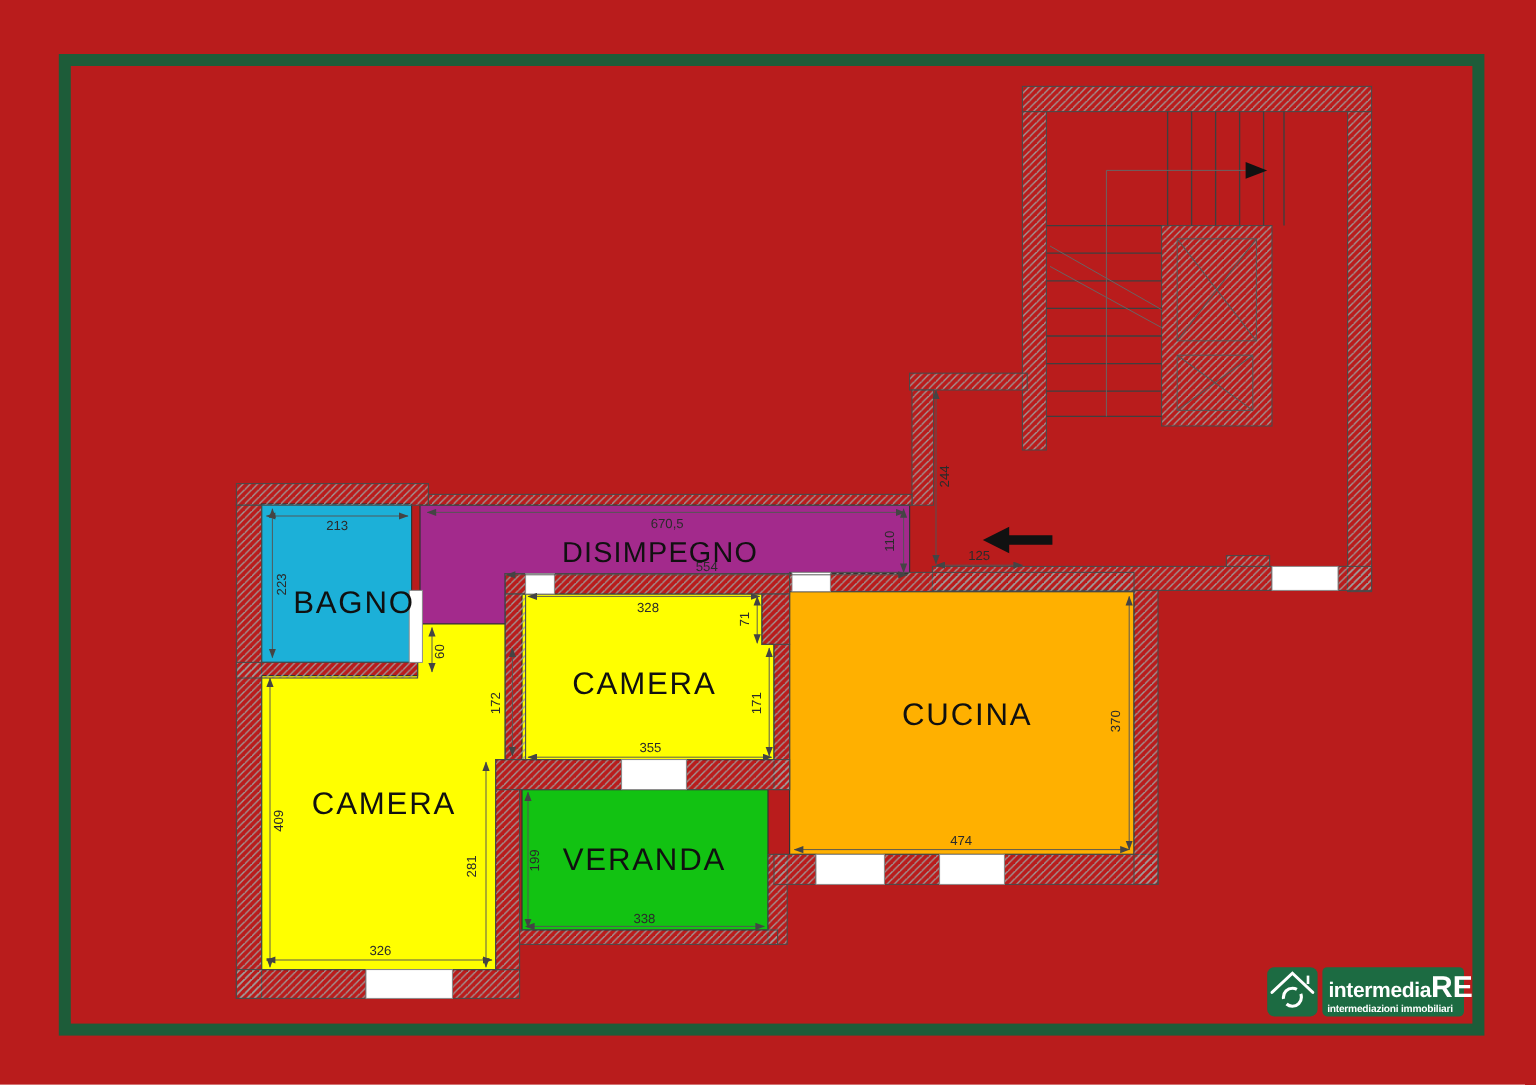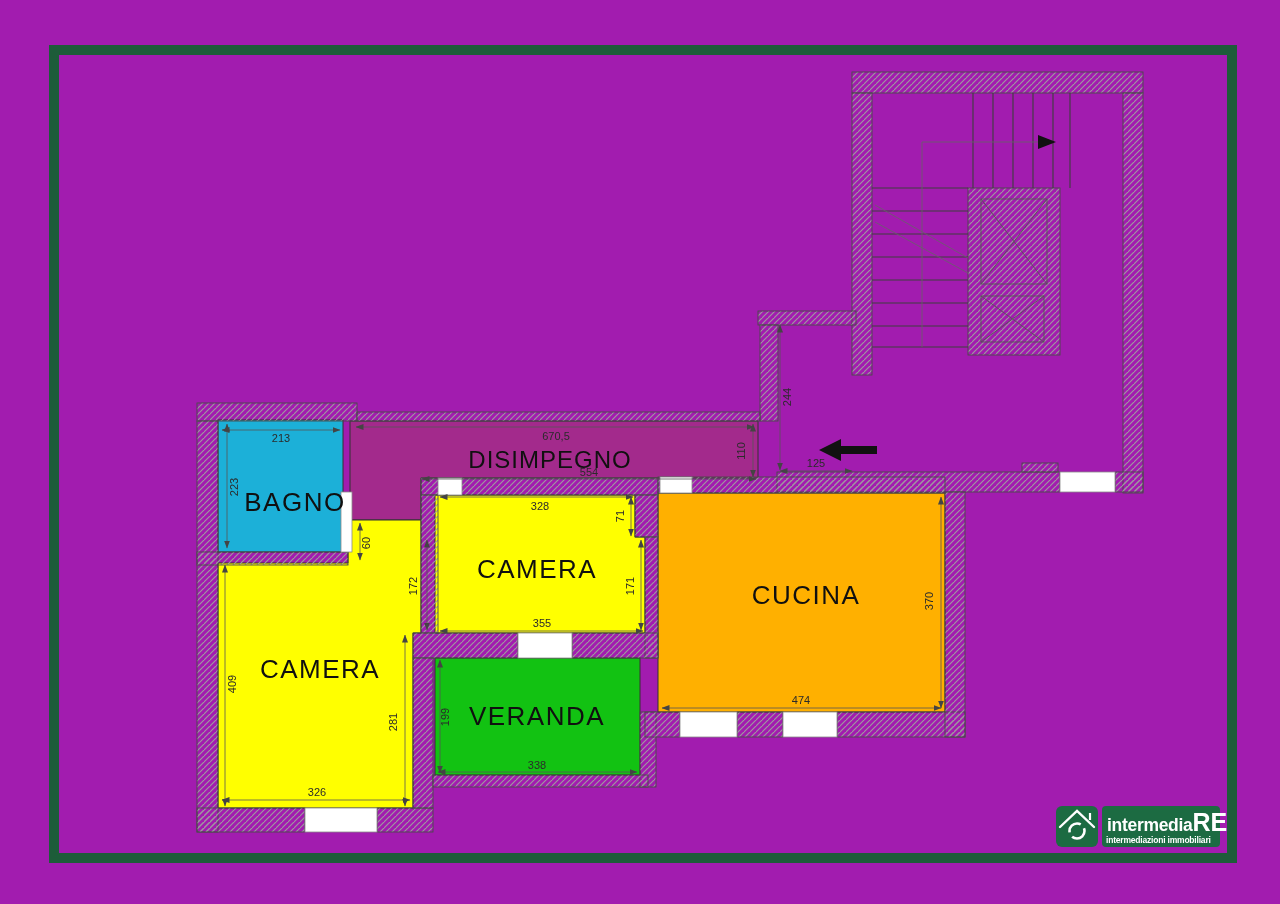--- a/index.html
+++ b/index.html
@@ -1,16 +1,16 @@
 <!DOCTYPE html>
 <html><head>
 <meta charset="utf-8">
 <style>
   html,body{margin:0;padding:0;background:#ffffff;}
-  #stage{position:relative;width:1280px;height:904px;background:#a21caf;overflow:hidden;}
+  #stage{position:relative;width:1280px;height:904px;background:#b91c1c;overflow:hidden;}
   svg{display:block;}
   text{font-family:"Liberation Sans",sans-serif;}
   .rlabel{font-size:26px;fill:#101010;letter-spacing:1.5px;}
   .rlabel-sm{font-size:24px;fill:#101010;letter-spacing:1px;}
   .dim{font-size:11px;fill:#2b2b2b;}
   .wall{fill:url(#hatch);stroke:#4a4a4a;stroke-width:0.9;}
   .gap{fill:#ffffff;stroke:#8a8a8a;stroke-width:0.8;}
   .room{stroke:#333333;stroke-width:1;}
   .thin{stroke:#3f3f3f;stroke-width:1.1;fill:none;}
   .thin2{stroke:#666;stroke-width:0.8;fill:none;}

